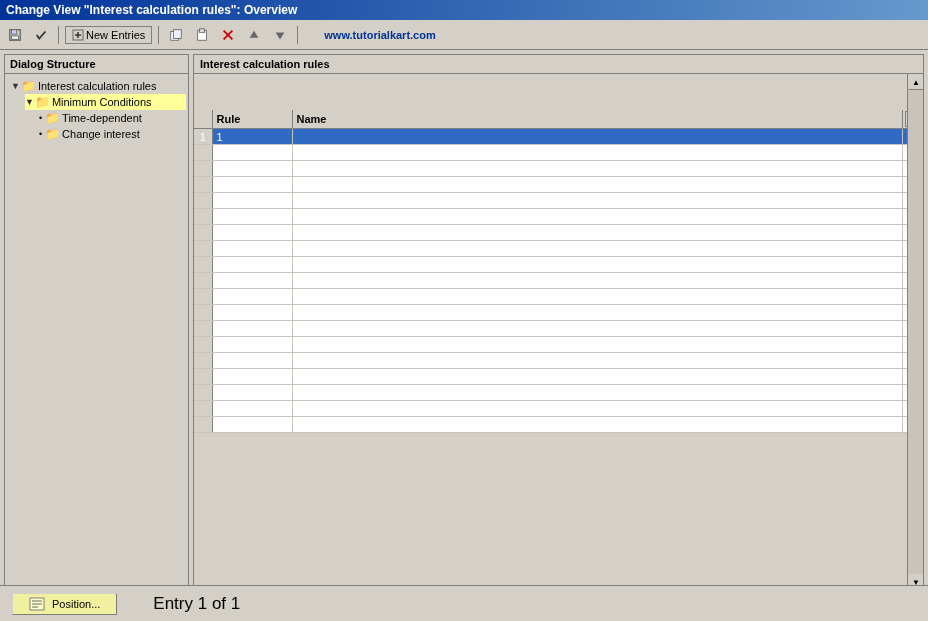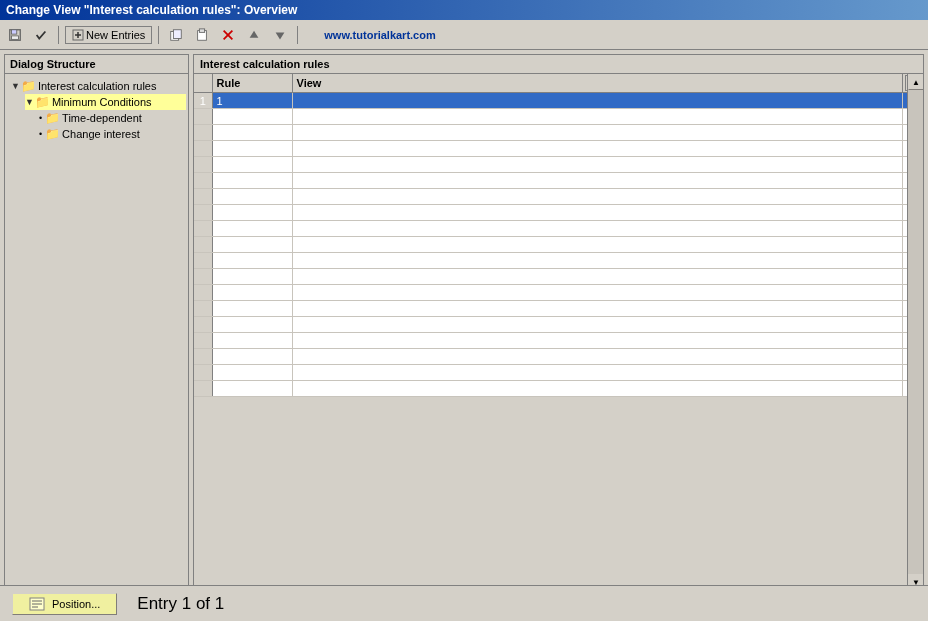--- a/index.html
+++ b/index.html
@@ -155,20 +155,21 @@
     }
     .table-wrapper {
       flex: 1;
       overflow: hidden;
       position: relative;
     }
     table.data-table {
       width: 100%;
       border-collapse: collapse;
       font-size: 11px;
+      margin-top: 36px;
     }
     table.data-table thead tr th {
       background-color: #d4d0c8;
       border-bottom: 1px solid #808080;
       border-right: 1px solid #808080;
       padding: 2px 4px;
       text-align: left;
       font-weight: bold;
       position: sticky;
       top: 0;
@@ -253,21 +254,21 @@
       position: absolute;
       bottom: 0;
       left: 0;
       right: 0;
       height: 36px;
       background: #d4d0c8;
       border-top: 1px solid #808080;
       display: flex;
       align-items: center;
       padding: 0 12px;
-      gap: 20px;
+      gap: 36px;
     }
     .position-btn {
       background: #f0f0a0;
       border: 1px outset #d4d0c8;
       padding: 3px 16px;
       cursor: pointer;
       font-size: 11px;
       display: flex;
       align-items: center;
       gap: 4px;
@@ -382,21 +383,21 @@
 
   <div class="right-panel">
     <div class="table-container">
       <div class="table-title">Interest calculation rules</div>
       <div class="table-wrapper" style="overflow:hidden;">
         <table class="data-table">
           <thead>
             <tr>
               <th class="row-header"></th>
               <th class="col-rule">Rule</th>
-              <th class="col-name">View</th>
+              <th class="col-name">Name</th>
               <th style="width:20px;padding:0;text-align:center;border-right:none;">
                 <div style="width:16px;height:16px;background:#d4d0c8;border:1px solid #808080;display:flex;align-items:center;justify-content:center;cursor:pointer;margin:1px auto;">
                   <svg width="12" height="12" viewBox="0 0 12 12">
                       <rect x="1" y="1" width="10" height="10" fill="#d4d0c8" stroke="#666" stroke-width="1"></rect>
                       <line x1="6" y1="3" x2="6" y2="9" stroke="#333" stroke-width="1.5"></line>
                       <line x1="3" y1="6" x2="9" y2="6" stroke="#333" stroke-width="1.5"></line>
                     </svg>
                 </div>
               </th>
             </tr>

